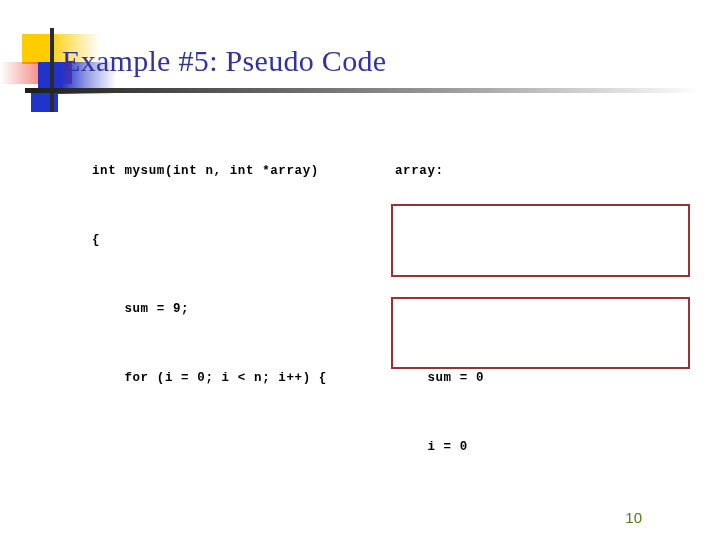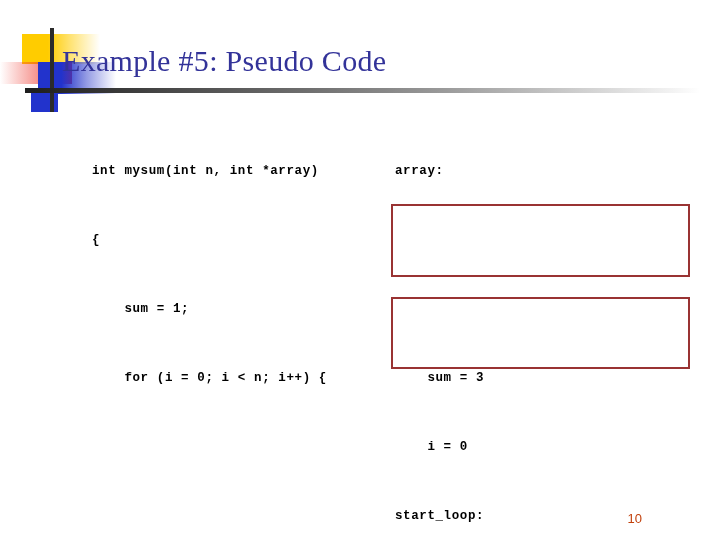--- a/index.html
+++ b/index.html
@@ -130,22 +130,22 @@
   #hl-box-2 {
     left: 391px; top: 297px;
     width: 299px; height: 72px;
   }
 
   
   #page-number {
     position: absolute;
     right: 22px; bottom: 14px;
     font-family: "Liberation Sans", sans-serif;
-    font-size: 13px;
-    color: #c2410c;
+    font-size: 15px;
+    color: #4d7c0f;
   }
 </style>
 </head>
 <body>
 
 <div id="slide">
 
   <div id="logo">
     <div class="sq sq-yellow"></div>
     <div class="sq sq-red"></div>
@@ -153,37 +153,36 @@
     <div class="sq sq-blue2"></div>
     <div class="bar-v"></div>
   </div>
   <div class="bar-h"></div>
 
   <div id="title">Example #5: Pseudo Code</div>
 
   <div id="code-left" class="code">
     <div class="code-line">int mysum(int n, int *array)</div>
     <div class="code-line">{</div>
-    <div class="code-line">    sum = 1;</div>
+    <div class="code-line">    sum = 9;</div>
     <div class="code-line">    for (i = 0; i &lt; n; i++) {</div>
     
     
     
     
     
     
   </div>
 
   <div id="code-right" class="code">
     <div class="code-line">array:</div>
     <div class="code-line"></div>
     <div class="code-line"></div>
-    <div class="code-line">    sum = 3</div>
+    <div class="code-line">    sum = 0</div>
     <div class="code-line">    i = 0</div>
-    <div class="code-line">start_loop:</div>
     
     
     
     
     
     
   </div>
 
   <div id="hl-box-1" class="hl-box"></div>
   <div id="hl-box-2" class="hl-box"></div>

